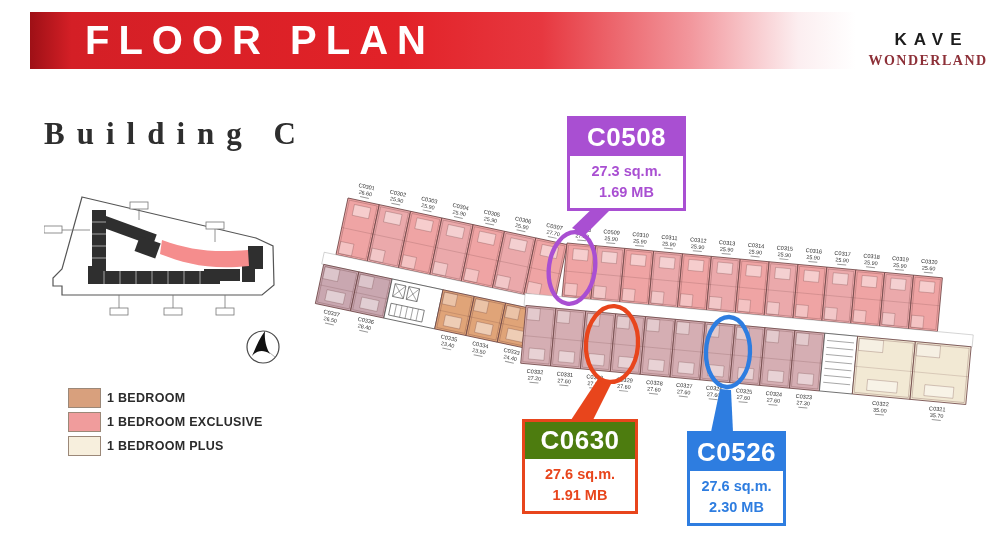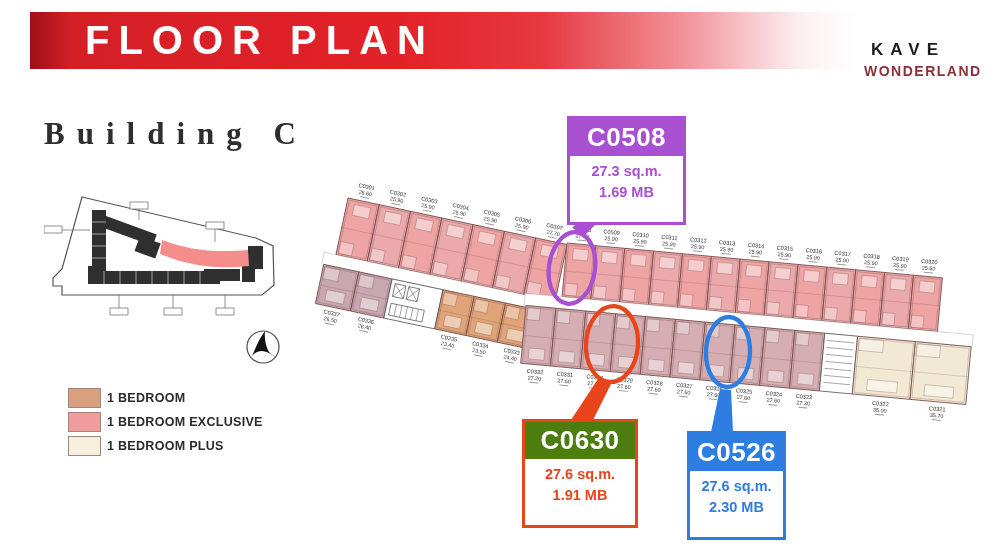--- a/index.html
+++ b/index.html
@@ -4,43 +4,43 @@
 <style>
   html,body{margin:0;padding:0;}
   .page{position:relative;width:1000px;height:560px;background:#ffffff;overflow:hidden;
         font-family:"Liberation Sans",sans-serif;}
 
   
   .banner{position:absolute;left:30px;top:12px;width:826px;height:57px;
     background:linear-gradient(90deg,#9e1016 0%,#d41f26 5%,#e22228 45%,#e73840 62%,#f2979d 80%,#fceef0 93%,#ffffff 100%);}
   .banner h1{margin:0;padding-left:55px;color:#ffffff;font-family:Liberation Sans, sans-serif;
     font-weight:bold;font-size:40px;line-height:57px;letter-spacing:9px;}
-  .brand{position:absolute;right:8px;top:40px;width:128px;text-align:left;}
+  .brand{position:absolute;right:8px;top:30px;width:128px;text-align:center;}
   .brand .k{font-size:17px;letter-spacing:7px;color:#1c1c1c;font-weight:600;padding-left:7px;}
-  .brand .w{font-family:Liberation Sans, sans-serif;font-size:14px;letter-spacing:1.5px;
+  .brand .w{font-family:Liberation Serif, serif;font-size:14px;letter-spacing:1.5px;
     color:#8d3038;font-weight:bold;margin-top:3px;}
 
   
   .bldg-title{position:absolute;left:36px;top:108px;margin:8px;color:#2e2e2e;
     font-family:"Liberation Serif",serif;font-weight:bold;font-size:31px;letter-spacing:12px;}
   .sitemap{position:absolute;left:44px;top:190px;}
   .compass{position:absolute;left:244px;top:328px;}
 
   .legend{position:absolute;left:68px;top:386px;}
   .lrow{display:flex;align-items:center;height:24px;}
   .sw{display:inline-block;width:33px;height:20px;border:1px solid #9b8878;box-sizing:border-box;}
   .ll{margin-left:6px;font-size:12.5px;font-weight:600;color:#2b2b2b;letter-spacing:.3px;}
 
   
   #plan-svg{position:absolute;left:0;top:0;}
 
   
   .callout{position:absolute;background:#ffffff;border:3px solid #000;text-align:center;box-sizing:border-box;}
   .callout .hd{color:#ffffff;font-weight:bold;font-size:26px;line-height:37px;letter-spacing:.5px;}
-  .callout .bd{font-weight:bold;font-size:14.5px;line-height:1.42;padding:5px 0 20px;}
+  .callout .bd{font-weight:bold;font-size:14.5px;line-height:1.42;padding:5px 0 6px;}
   #co0{left:567px;top:116px;width:119px;}
   #co1{left:522px;top:419px;width:116px;}
   #co2{left:687px;top:431px;width:99px;}
 </style>
 </head>
 <body>
 
 <div class="page">
 
   <div class="banner">

